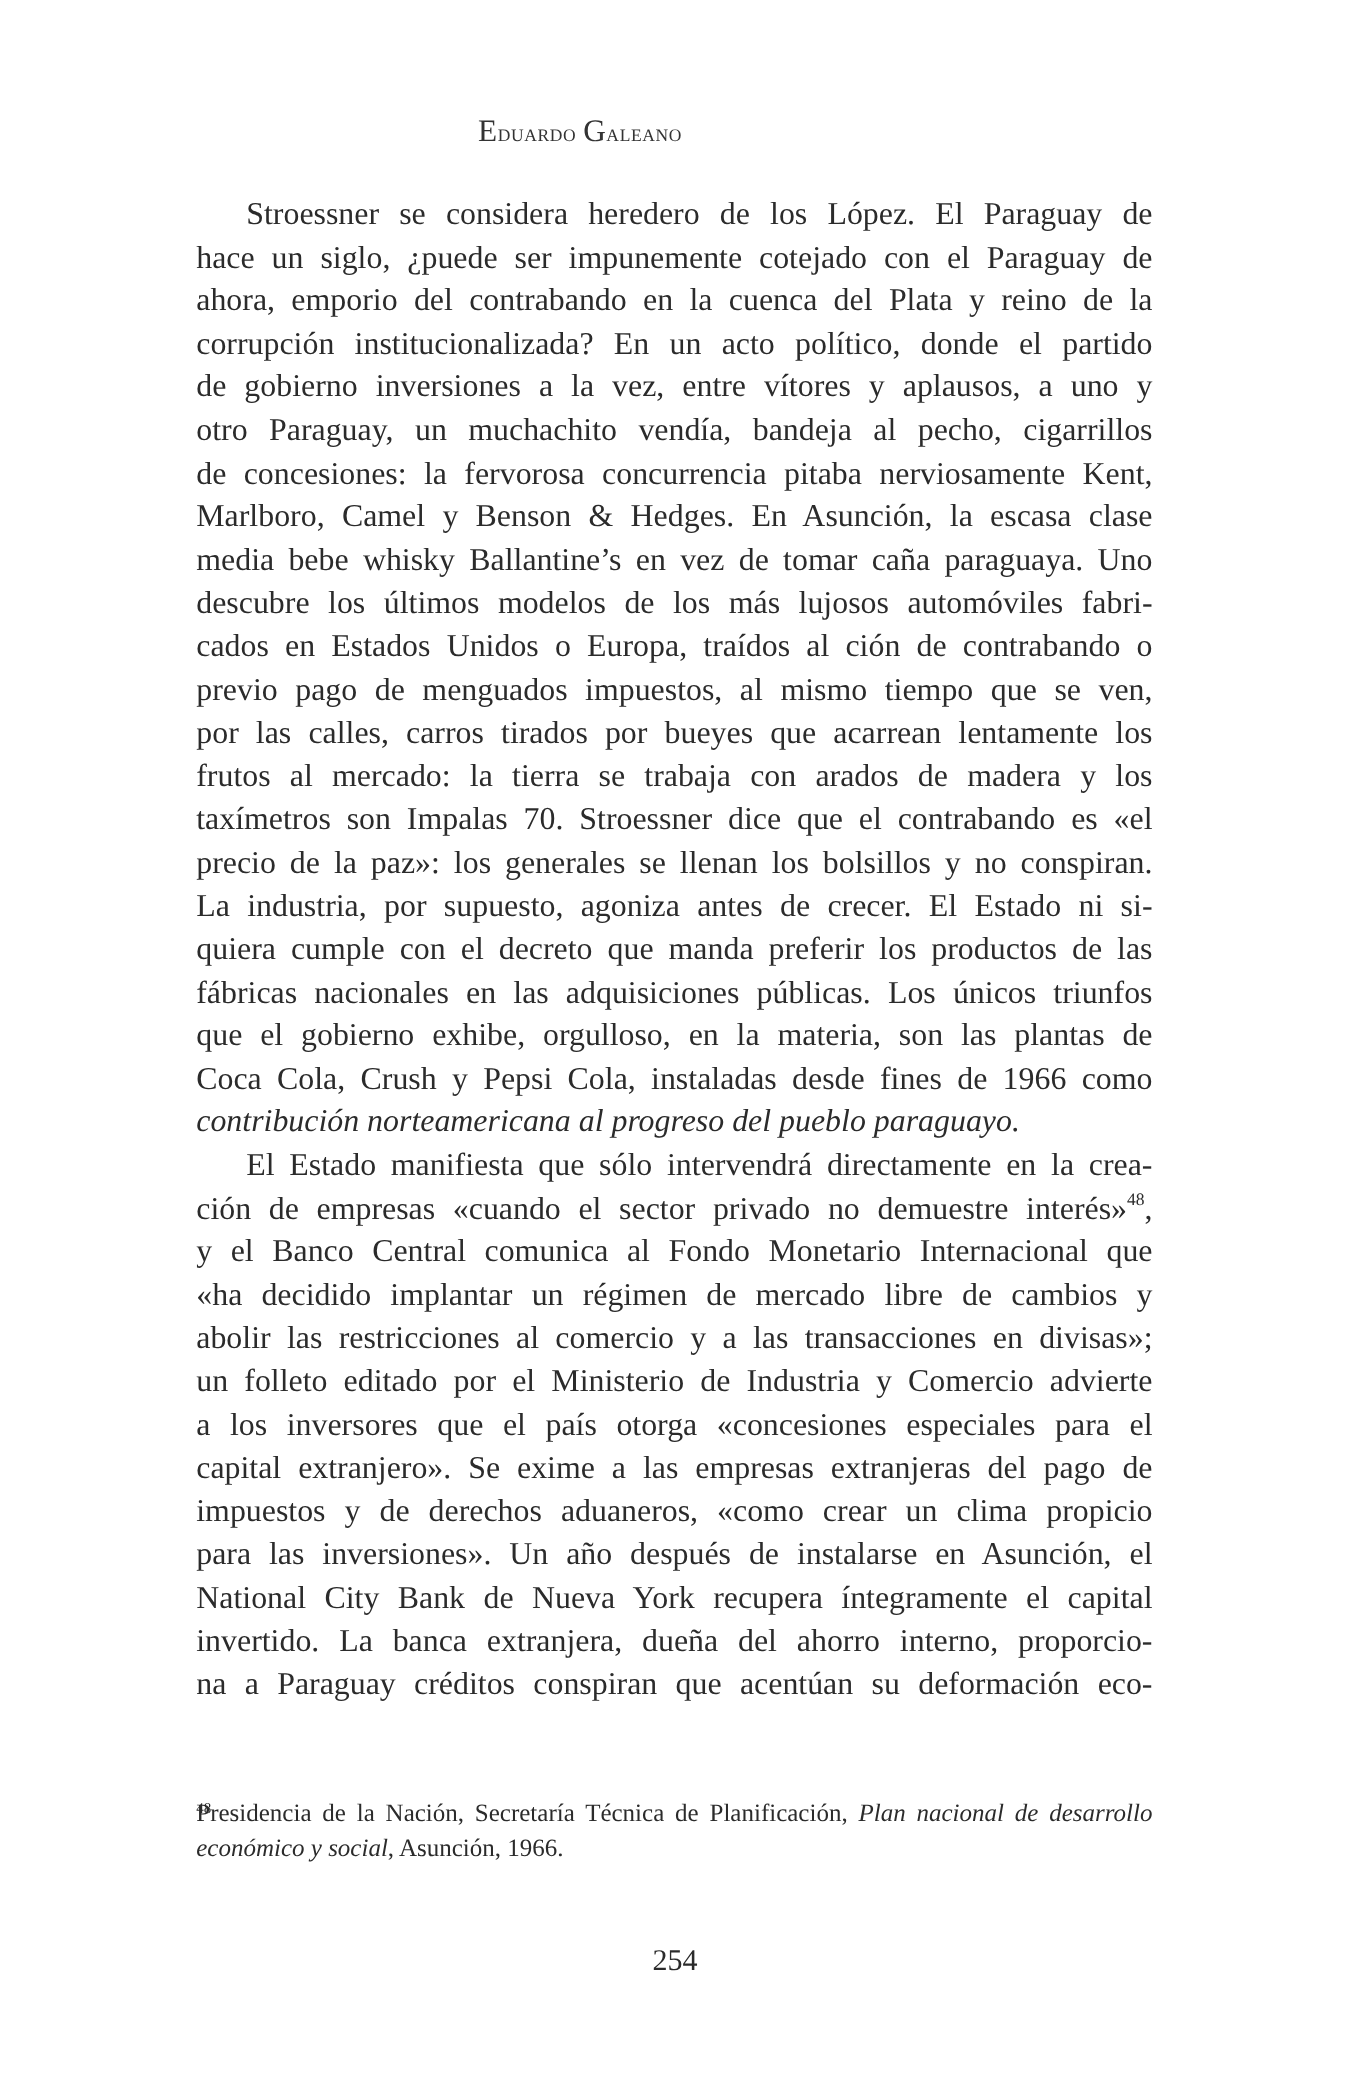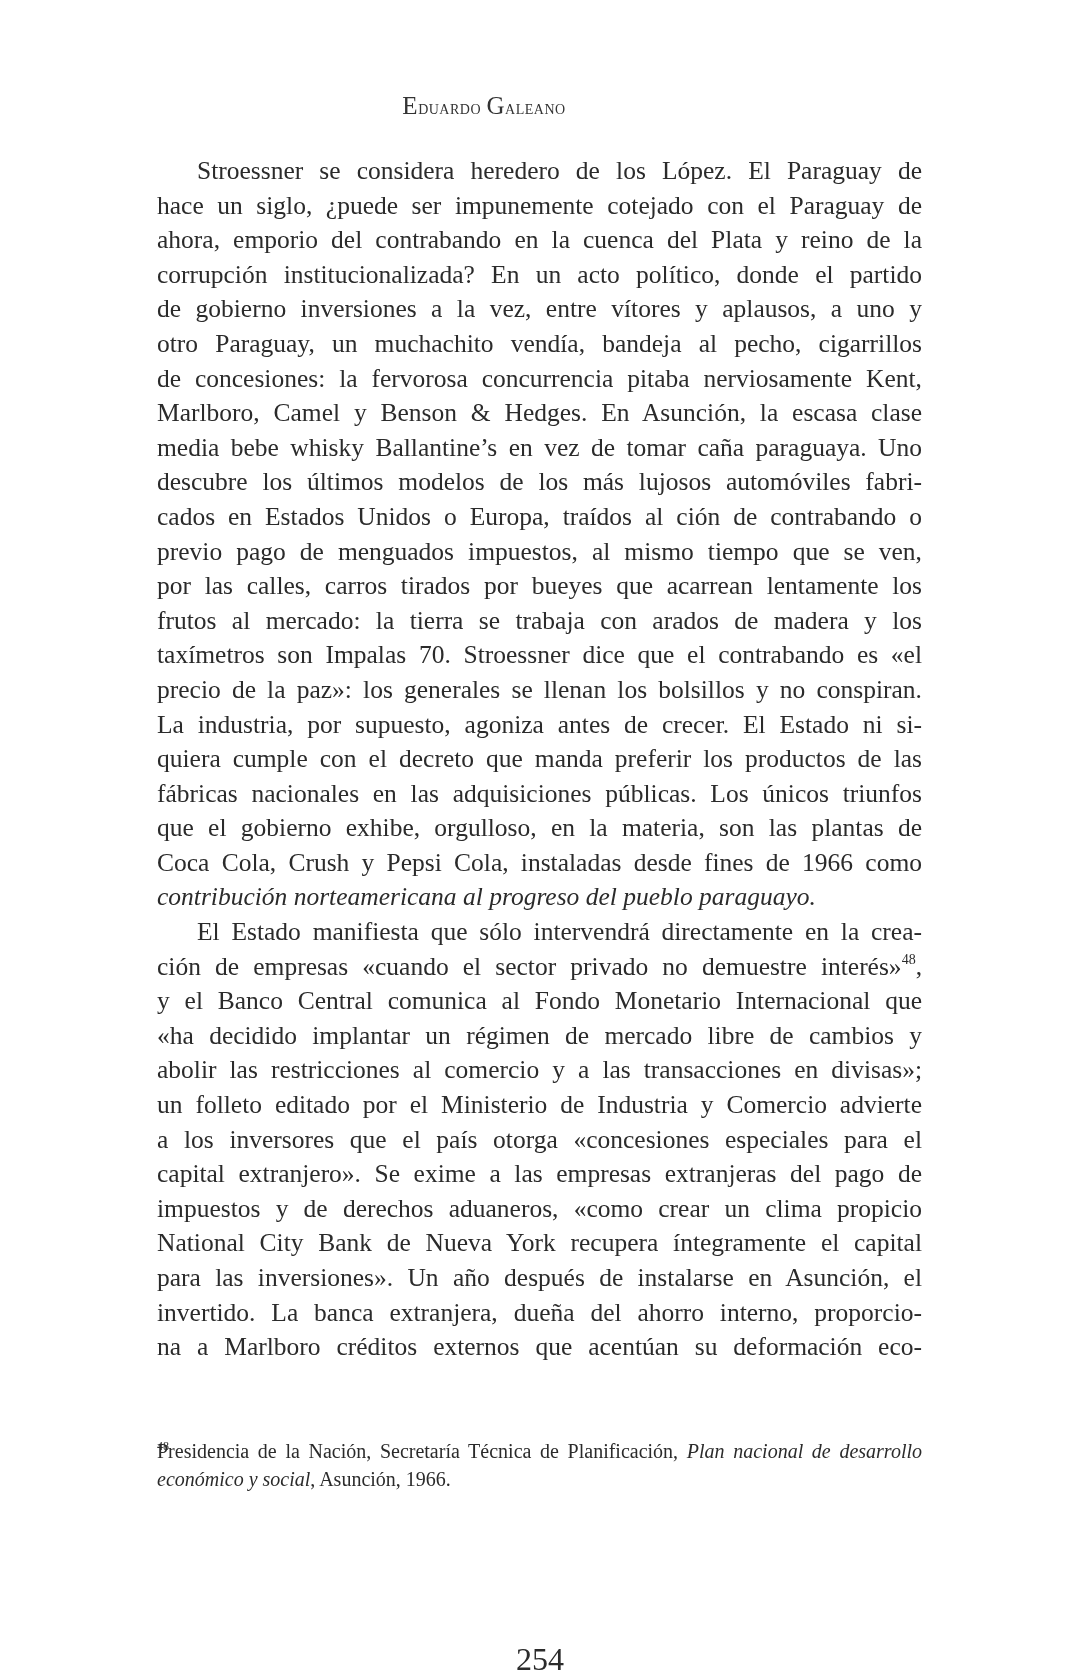--- a/index.html
+++ b/index.html
@@ -1,31 +1,31 @@
 <!DOCTYPE html>
 <html><head>
   <meta charset="utf-8">
   <style>
     html, body { margin: 0; padding: 0; background: #ffffff; }
     body { width: 1080px; height: 1677px; position: relative; overflow: hidden;
            font-family: "Liberation Serif", "DejaVu Serif", serif; color: #2b2b2b; }
     .running-head { position: absolute; top: 92px; left: 0; width: 928px; text-align: center;
-                    font-size: 20px; letter-spacing: 0.5px; font-variant: small-caps; color: #333; margin-left: 20px; }
+                    font-size: 20px; letter-spacing: 0.5px; font-variant: small-caps; color: #333; }
     .running-head .cap { font-size: 25px; }
     .body-text { position: absolute; top: 154px; left: 157px; width: 765px; }
     .line { display: block; height: 34.6px; line-height: 34.6px; font-size: 25.5px;
             text-align: justify; text-align-last: justify; white-space: nowrap; }
     .line.indent { padding-left: 40px; }
     .line.last { text-align-last: left; font-style: italic; }
     sup.fn { font-size: 14px; vertical-align: 11px; line-height: 0; }
     .footnotes { position: absolute; top: 1437px; left: 157px; width: 765px; font-size: 20px; color: #2b2b2b; }
     .fn-mark { position: absolute; left: 0; top: 2px; font-size: 12px; }
     .fn-body { line-height: 28px; text-align: justify; }
     .fn-body em { font-style: italic; }
-    .page-number { position: absolute; top: 1641px; left: 0; width: 1080px; text-align: center; font-size: 32px; color: #2b2b2b; }
+    .page-number { position: absolute; top: 1556px; left: 0; width: 1080px; text-align: center; font-size: 24px; color: #2b2b2b; }
   </style>
 </head>
 <body>
 
 <div class="running-head">
   <span class="cap">E</span><span>duardo </span><span class="cap">G</span><span>aleano</span>
 </div>
 
 <div class="body-text">
   <span class="line indent">Stroessner se considera heredero de los López. El Paraguay de</span>
@@ -52,24 +52,24 @@
   <span class="line last">contribución norteamericana al progreso del pueblo paraguayo.</span>
   <span class="line indent">El Estado manifiesta que sólo intervendrá directamente en la crea-</span>
   <span class="line"><span>ción de empresas «cuando el sector privado no demuestre interés»</span><sup class="fn">48</sup><span>,</span></span>
   <span class="line">y el Banco Central comunica al Fondo Monetario Internacional que</span>
   <span class="line">«ha decidido implantar un régimen de mercado libre de cambios y</span>
   <span class="line">abolir las restricciones al comercio y a las transacciones en divisas»;</span>
   <span class="line">un folleto editado por el Ministerio de Industria y Comercio advierte</span>
   <span class="line">a los inversores que el país otorga «concesiones especiales para el</span>
   <span class="line">capital extranjero». Se exime a las empresas extranjeras del pago de</span>
   <span class="line">impuestos y de derechos aduaneros, «como crear un clima propicio</span>
+  <span class="line">para las inversiones». Un año después de instalarse en Asunción, el</span>
   <span class="line">National City Bank de Nueva York recupera íntegramente el capital</span>
-  <span class="line">para las inversiones». Un año después de instalarse en Asunción, el</span>
   <span class="line">invertido. La banca extranjera, dueña del ahorro interno, proporcio-</span>
-  <span class="line">na a Marlboro créditos externos que acentúan su deformación eco-</span>
+  <span class="line">na a Paraguay créditos conspiran que acentúan su deformación eco-</span>
 </div>
 
 <div class="footnotes">
   <span class="fn-mark">48</span>
   <div class="fn-body"><span>Presidencia de la Nación, Secretaría Técnica de Planificación, </span><em>Plan nacional de desarrollo económico y social</em><span>, Asunción, 1966.</span></div>
 </div>
 
 <div class="page-number">254</div>
 
 </body></html>

